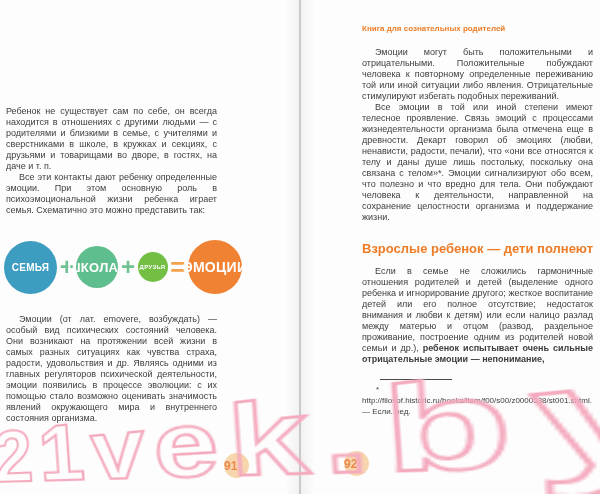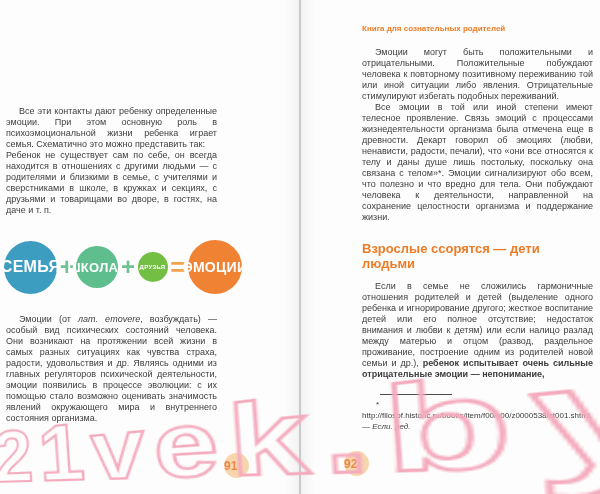--- a/index.html
+++ b/index.html
@@ -19,41 +19,41 @@
   .shade-left{position:absolute;left:285px;top:0;width:14px;height:494px;background:linear-gradient(to right, rgba(0,0,0,0), rgba(0,0,0,0.045));}
   .shade-right{position:absolute;left:301px;top:0;width:14px;height:494px;background:linear-gradient(to left, rgba(0,0,0,0), rgba(0,0,0,0.045));}
 
   .lp-text{position:absolute;left:6px;top:106px;width:211px;}
   .rp-text{position:absolute;left:362px;top:24px;width:231px;}
 
   p.body{
     margin:0;font-size:9px;line-height:11px;text-align:justify;color:var(--text);
   }
   p.indent{text-indent:13px;}
-  .ital{font-style:italic;}
+  .ital{}
   .bold{font-weight:bold;}
 
   .running-header{
     font-size:8px;font-weight:bold;color:var(--accent-orange);
     margin:0 0 13px 0;line-height:10px;
   }
   .section-heading{
     font-size:13px;font-weight:bold;color:var(--accent-orange);
     margin:18px 0 10px 0;line-height:15px;
   }
 
   .diagram{
     display:flex;align-items:center;justify-content:space-between;
     width:238px;margin:24px 0 20px -2px;
   }
   .circle{
     border-radius:50%;display:flex;align-items:center;justify-content:center;
     color:#fff;font-weight:bold;letter-spacing:0.3px;flex:0 0 auto;text-align:center;
   }
-  .c0{width:53px;height:53px;font-size:16px;background:var(--circle-family);}
+  .c0{width:53px;height:53px;font-size:10px;background:var(--circle-family);}
   .c1{width:42px;height:42px;font-size:13px;background:var(--circle-school);justify-content:flex-end;}
   .c2{width:30px;height:30px;font-size:6px;background:var(--circle-friends);}
   .c3{width:54px;height:54px;font-size:14px;background:var(--circle-emotions);}
   .op{font-weight:bold;font-size:24px;line-height:1;flex:0 0 auto;}
   .op0,.op1{color:var(--op-plus);}
   .op2{color:var(--op-equals);font-size:26px;}
 
   .footnote-rule{
     width:72px;height:0;border-top:1px solid #4a4a4a;margin:14px 0 4px 18px;
   }
@@ -79,22 +79,22 @@
   }
 </style>
 </head>
 <body>
 
 <div class="spine"></div>
 <div class="shade-left"></div>
 <div class="shade-right"></div>
 
 <div class="lp-text">
+  <p class="body">Ребенок не существует сам по себе, он всегда находится в отношениях с другими людьми — с родителями и близкими в семье, с учителями и сверстниками в школе, в кружках и секциях, с друзьями и товарищами во дворе, в гостях, на даче и т. п.</p>
   <p class="body indent">Все эти контакты дают ребенку определенные эмоции. При этом основную роль в психоэмоциональной жизни ребенка играет семья. Схематично это можно представить так:</p>
-  <p class="body">Ребенок не существует сам по себе, он всегда находится в отношениях с другими людьми — с родителями и близкими в семье, с учителями и сверстниками в школе, в кружках и секциях, с друзьями и товарищами во дворе, в гостях, на даче и т. п.</p>
 
   <div class="diagram">
     <span class="circle c0">
         <span>СЕМЬЯ</span>
       </span>
     <span class="op op0">+</span>
     <span class="circle c1">
         <span>ШКОЛА</span>
       </span>
     <span class="op op1">+</span>
@@ -105,23 +105,23 @@
     <span class="circle c3">
         <span>ЭМОЦИИ</span>
       </span>
   </div>
 
   <p class="body indent"><span>Эмоции (от </span><span class="ital">лат. emovere</span><span>, возбуждать) — особый вид психических состояний человека. Они возникают на протяжении всей жизни в самых разных ситуациях как чувства страха, радости, удовольствия и др. Являясь одними из главных регуляторов психической деятельности, эмоции появились в процессе эволюции: с их помощью стало возможно оценивать значимость явлений окружающего мира и внутреннего состояния организма.</span></p>
 </div>
 
 <div class="rp-text">
   <p class="running-header">Книга для сознательных родителей</p>
-  <p class="body indent">Эмоции могут быть положительными и отрицательными. Положительные побуждают человека к повторному позитивному переживанию той или иной ситуации либо явления. Отрицательные стимулируют избегать подобных переживаний.</p>
+  <p class="body indent">Эмоции могут быть положительными и отрицательными. Положительные побуждают человека к повторному определенные переживанию той или иной ситуации либо явления. Отрицательные стимулируют избегать подобных переживаний.</p>
   <p class="body indent">Все эмоции в той или иной степени имеют телесное проявление. Связь эмоций с процессами жизнедеятельности организма была отмечена еще в древности. Декарт говорил об эмоциях (любви, ненависти, радости, печали), что «они все относятся к телу и даны душе лишь постольку, поскольку она связана с телом»*. Эмоции сигнализируют обо всем, что полезно и что вредно для тела. Они побуждают человека к деятельности, направленной на сохранение целостности организма и поддержание жизни.</p>
-  <h2 class="section-heading">Взрослые ссорятся — дети людьми</h2>
+  <h2 class="section-heading">Взрослые ребенок — дети полнеют</h2>
   <p class="body indent"><span>Если в семье не сложились гармоничные отношения родителей и детей (выделение одного ребенка и игнорирование другого; жесткое воспитание детей или его полное отсутствие; недостаток внимания и любви к детям) или если налицо разлад между матерью и отцом (развод, раздельное проживание, построение одним из родителей новой семьи и др.), </span><span class="bold">ребенок испытывает очень сильные отрицательные эмоции — непонимание,</span></p>
   <div class="footnote-rule"></div>
   <p class="footnote"><span>* http://filosof.historic.ru/books/item/f00/s00/z0000538/st001.shtml. — </span><span class="ital">Если. ред.</span></p>
 </div>
 
 <div class="pagenum pagenum-left">
     <span>91</span>
   </div>
 <div class="pagenum pagenum-right">
     <span>92</span>

